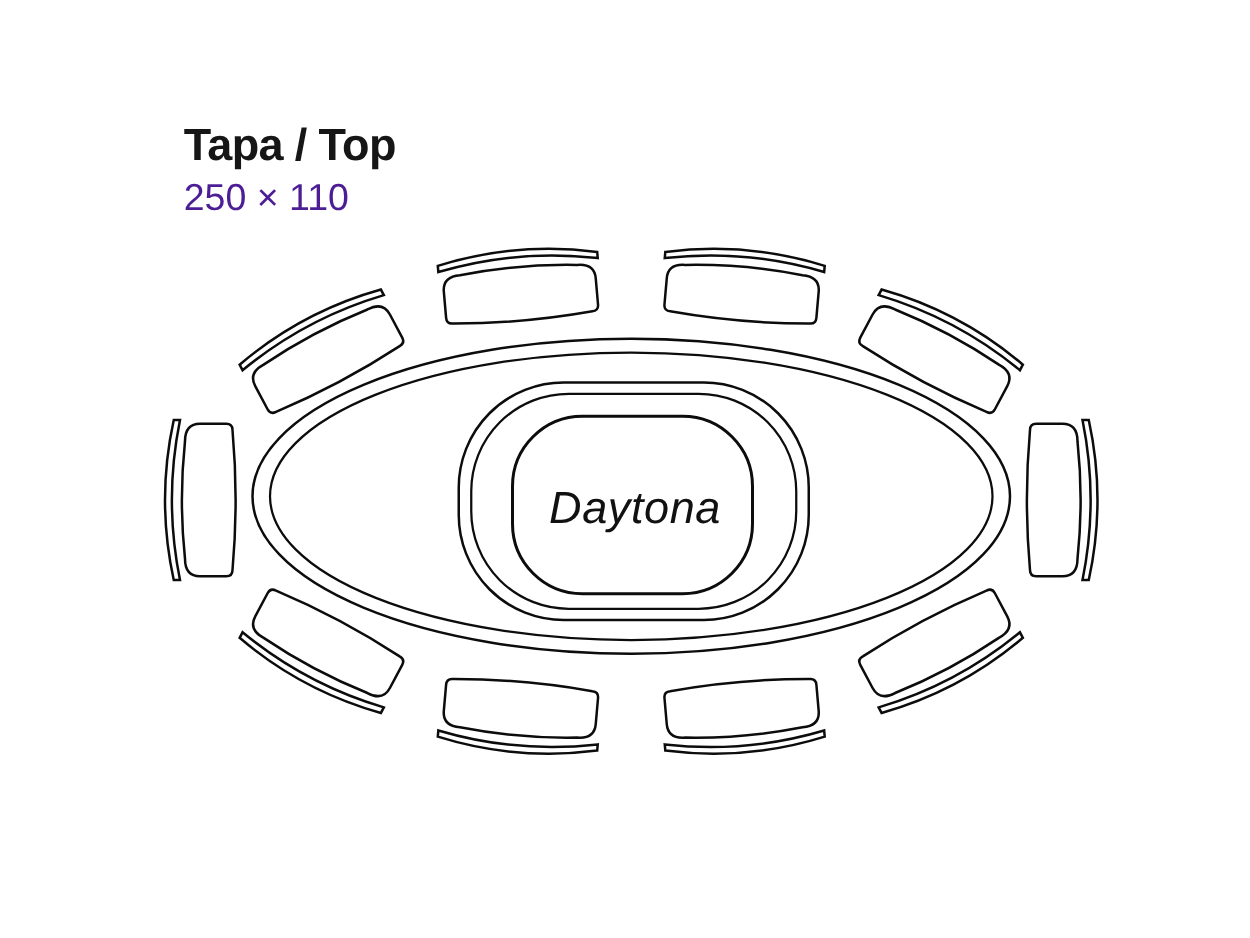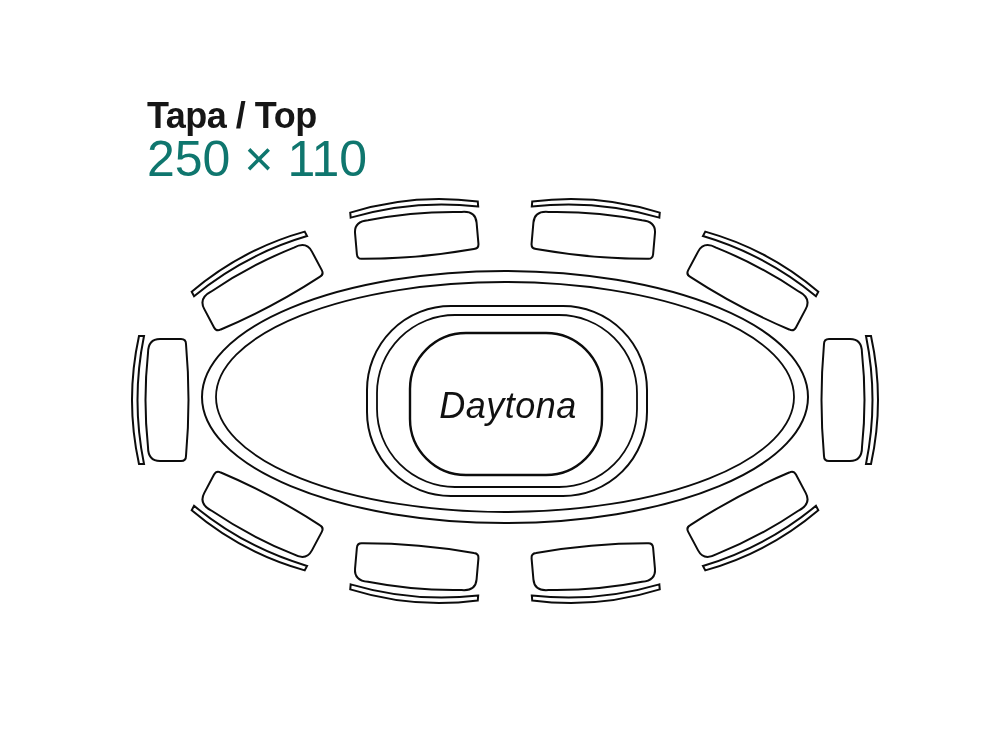--- a/index.html
+++ b/index.html
@@ -23,26 +23,26 @@
   }
   .title {
     font-size: 36px;
     font-weight: 700;
     letter-spacing: -0.5px;
     line-height: 40px;
     color: #161616;
     white-space: pre;
   }
   .dims {
-    font-size: 50px;
+    font-size: 30px;
     font-weight: 400;
     letter-spacing: 0px;
     line-height: 42px;
     margin-top: 2px;
-    color: #0f766e;
+    color: #4c1d95;
     white-space: pre;
   }
   svg.diagram {
     position: absolute;
     left: 0;
     top: 0;
   }
   .ln {
     fill: #ffffff;
     stroke: #0c0c0c;

